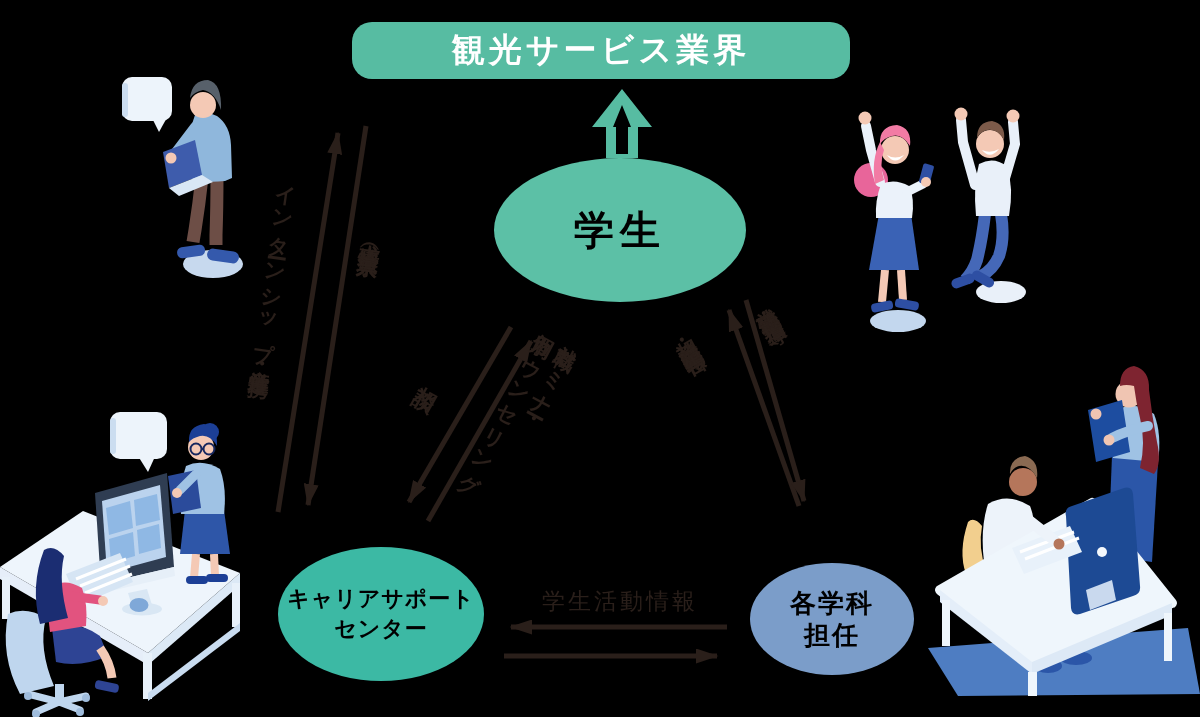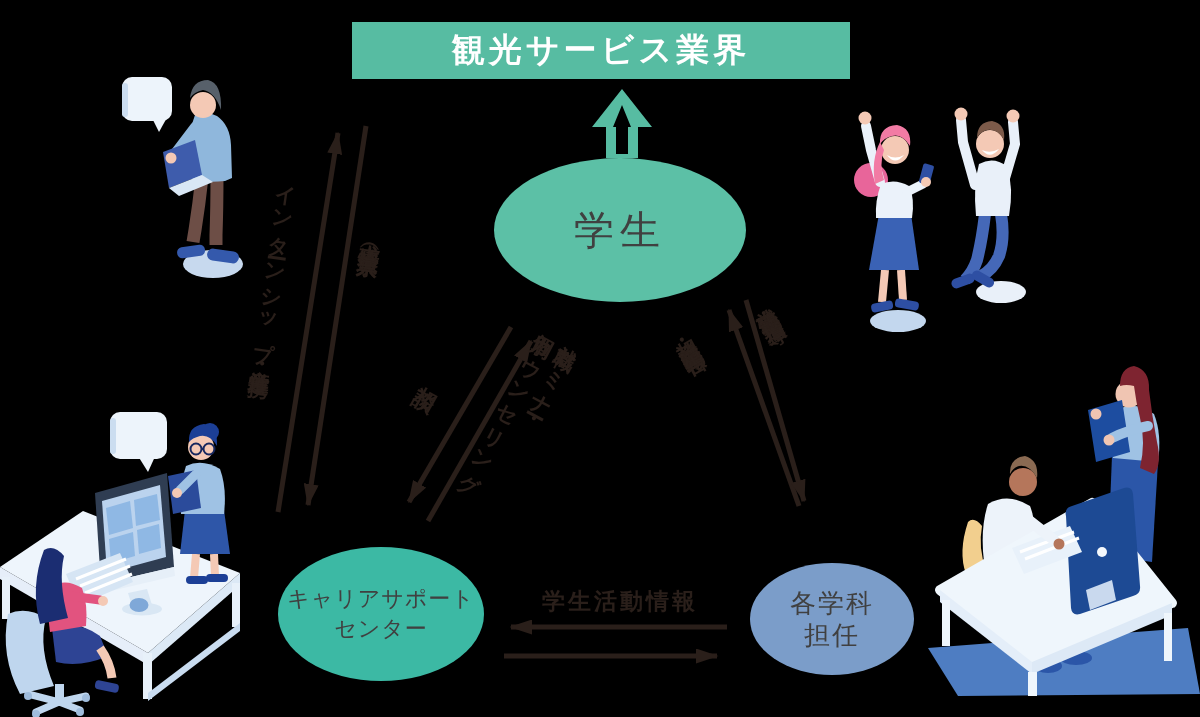--- a/index.html
+++ b/index.html
@@ -2,45 +2,45 @@
 <html><head>
 <meta charset="utf-8">
 <style>
   html,body{margin:0;padding:0;background:#000;}
   body{width:1200px;height:717px;overflow:hidden;position:relative;
        font-family:"DejaVu Sans",sans-serif;}
   .canvas{position:absolute;left:0;top:0;width:1200px;height:717px;background:#000;}
 
   
   .banner{position:absolute;left:352px;top:22px;width:498px;height:57px;
-          background:#57BCA2;display:flex;align-items:center;justify-content:center;}
+          background:#57BCA2;display:flex;align-items:center;justify-content:center;border-radius:20px;}
   .banner span{color:#fff;font-size:33px;font-weight:bold;letter-spacing:4px;}
 
   
   .node{position:absolute;border-radius:50%;display:flex;flex-direction:column;
-        align-items:center;justify-content:center;color:#404040;font-weight:normal;text-align:left;}
+        align-items:center;justify-content:center;color:#000000;font-weight:bold;text-align:left;}
   .node-students{left:494px;top:158px;width:252px;height:144px;background:#5CC0A6;
                  font-size:40px;letter-spacing:6px;}
   .node-career{left:278px;top:547px;width:206px;height:134px;background:#3CB9A4;
                font-size:22px;line-height:1.35;letter-spacing:1px;}
   .node-dept{left:750px;top:563px;width:164px;height:112px;background:#7B9DC9;
              font-size:26px;line-height:1.25;letter-spacing:2px;}
 
   
   .vlabel{position:absolute;writing-mode:vertical-rl;text-orientation:mixed;
           color:#2A1F1A;font-weight:bold;font-size:21px;letter-spacing:2px;
           transform-origin:50% 0;white-space:pre-line;line-height:26px;}
   .lbl-internship{left:276px;top:170px;transform:rotate(8deg);}
   .lbl-jobposting{left:360px;top:228px;transform:rotate(8deg);}
   .lbl-consult{left:427px;top:374px;transform:rotate(30deg);font-size:22px;}
   .lbl-counseling{left:538px;top:340px;transform:rotate(28deg);transform-origin:100% 0;}
   .lbl-consultreport{left:661px;top:326px;transform:rotate(-29deg);}
   .lbl-jobguidance{left:741px;top:296px;transform:rotate(-29deg);}
 
-  .hlabel{position:absolute;color:#2A1F1A;font-weight:bold;font-size:23px;
+  .hlabel{position:absolute;color:#2A1F1A;font-weight:normal;font-size:23px;
           letter-spacing:3px;text-align:center;}
   .lbl-activity{left:532px;top:586px;width:176px;}
   .lbl-jobinfo{left:558px;top:668px;width:126px;}
 
   svg{position:absolute;overflow:visible;}
   .arrows-overlay{left:0;top:0;pointer-events:none;}
 </style>
 </head>
 <body>
 

